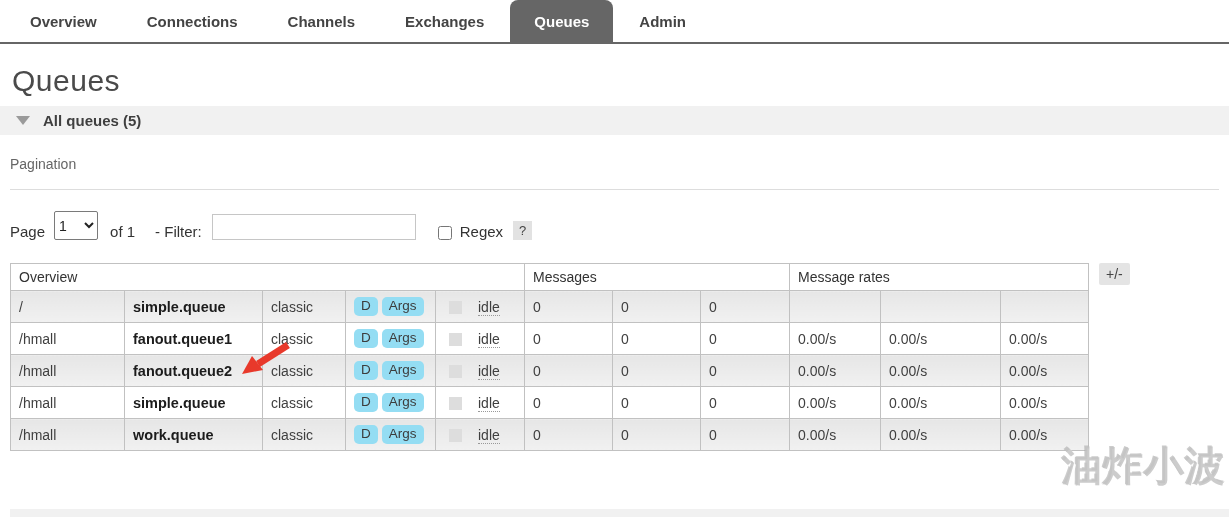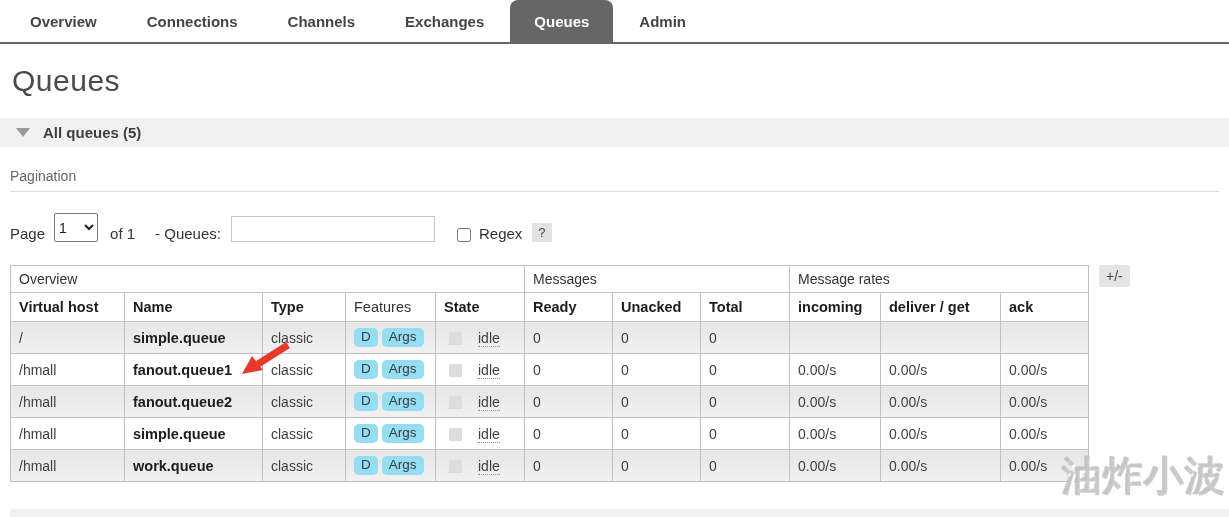--- a/index.html
+++ b/index.html
@@ -13,29 +13,29 @@
   .tab { display:flex; align-items:center; font-size:15px; font-weight:bold; color:#444;
     margin-right:50px; cursor:pointer; white-space:nowrap; }
   .tab.active { background:#666; color:#fff; border-radius:8px 8px 0 0; padding:0 24px;
     margin-right:26px; }
   .tab.pre-active { margin-right:26px; }
 
   
   .page-title { font-size:30px; font-weight:400; color:#4a4a4a; margin:20px 0 0 12px; letter-spacing:0.5px; }
 
   
-  .section-bar { display:flex; align-items:center; background:#f1f1f1; margin-top:20px;
+  .section-bar { display:flex; align-items:center; background:#f1f1f1; margin-top:8px;
     height:29px; padding-left:16px; cursor:pointer; }
   .tri { width:0; height:0; border-left:7px solid transparent; border-right:7px solid transparent;
     border-top:9px solid #9a9a9a; margin-right:13px; }
   .section-title { font-size:15px; font-weight:bold; color:#3f3f3f; }
 
   
   .pagination-wrap { margin:21px 10px 0 10px; }
-  .pagination-label { font-size:14px; color:#666; padding-bottom:7px; border-bottom:1px solid #ddd; }
+  .pagination-label { font-size:14px; color:#666; padding-bottom:17px; border-bottom:1px solid #ddd; }
   .pagination-controls { display:flex; align-items:flex-end; margin-top:21px; font-size:15px; color:#333; }
   .pg-word { margin-right:9px; }
   select.page-select { width:44px; height:29px; font-size:14px; color:#222;
     border:1px solid #7a7a7a; border-radius:2px; background:#fff; margin-right:12px;
     font-family:"Liberation Sans",sans-serif; }
   .of-label { margin-right:20px; }
   .filter-label { margin-right:10px; }
   input.filter-input { width:204px; height:26px; border:1px solid #c6c6c6; margin-right:22px;
     font-size:14px; padding:0 6px; font-family:"Liberation Sans",sans-serif; }
   input.regex-cb { width:14px; height:14px; margin-right:8px; }
@@ -62,21 +62,21 @@
   .mini-square { display:inline-block; width:13px; height:13px; background:#ddd;
     vertical-align:-2px; margin:0 16px 0 5px; }
   .idle-label { border-bottom:1px dotted #999; cursor:help; color:#3f3f3f; }
   .plusminus-btn { position:absolute; left:1089px; top:0; background:#e4e4e4; color:#444;
     font-size:14px; padding:3px 7px; border-radius:2px; cursor:pointer; }
 
   
   .arrow-svg { position:absolute; left:236px; top:339px; pointer-events:none; }
 
   
-  .watermark { position:absolute; right:3px; bottom:13px; font-size:40px; font-weight:bold;
+  .watermark { position:absolute; right:3px; bottom:23px; font-size:40px; font-weight:bold;
     letter-spacing:1px; color:rgba(195,195,195,0.85);
     text-shadow:2px 2px 0 rgba(255,255,255,0.95), -1px -1px 0 rgba(170,170,170,0.6); }
 
   
   .bottom-strip { position:absolute; left:10px; right:0; bottom:0; height:8px; background:#f1f1f1; }
 </style>
 </head>
 <body>
 
 <div class="tabbar">
@@ -96,21 +96,21 @@
 </div>
 
 <div class="pagination-wrap">
   <div class="pagination-label">Pagination</div>
   <div class="pagination-controls">
     <span class="pg-word">Page</span>
     <select class="page-select">
       <option>1</option>
     </select>
     <span class="of-label">of 1</span>
-    <span class="filter-label">- Queues:</span>
+    <span class="filter-label">- Filter:</span>
     <input class="filter-input" type="text" value="" style="">
     <input class="regex-cb" type="checkbox" style="">
     <span class="regex-label">Regex</span>
     <span class="help-badge">?</span>
   </div>
 </div>
 
 <div class="table-area">
   <table class="queues">
     <colgroup>
@@ -125,33 +125,20 @@
       <col style="width:91px">
         <col style="width:120px">
         <col style="width:88px">
     </colgroup>
     <tbody>
         <tr>
       <th class="group" colspan="5">Overview</th>
       <th class="group" colspan="3">Messages</th>
       <th class="group" colspan="3">Message rates</th>
     </tr>
-    <tr>
-      <th class="colhead">Virtual host</th>
-      <th class="colhead">Name</th>
-      <th class="colhead">Type</th>
-      <th class="colhead normal">Features</th>
-      <th class="colhead">State</th>
-      <th class="colhead">Ready</th>
-      <th class="colhead">Unacked</th>
-      <th class="colhead">Total</th>
-      <th class="colhead">incoming</th>
-      <th class="colhead">deliver / get</th>
-      <th class="colhead">ack</th>
-    </tr>
 
     <tr class="data shade">
       <td class="c-vhost">/</td>
       <td class="c-name">simple.queue</td>
       <td class="c-type">classic</td>
       <td>
         <span class="badge">D</span><span class="badge">Args</span>
       </td>
       <td>
         <span class="mini-square"></span><span class="idle-label">idle</span>

